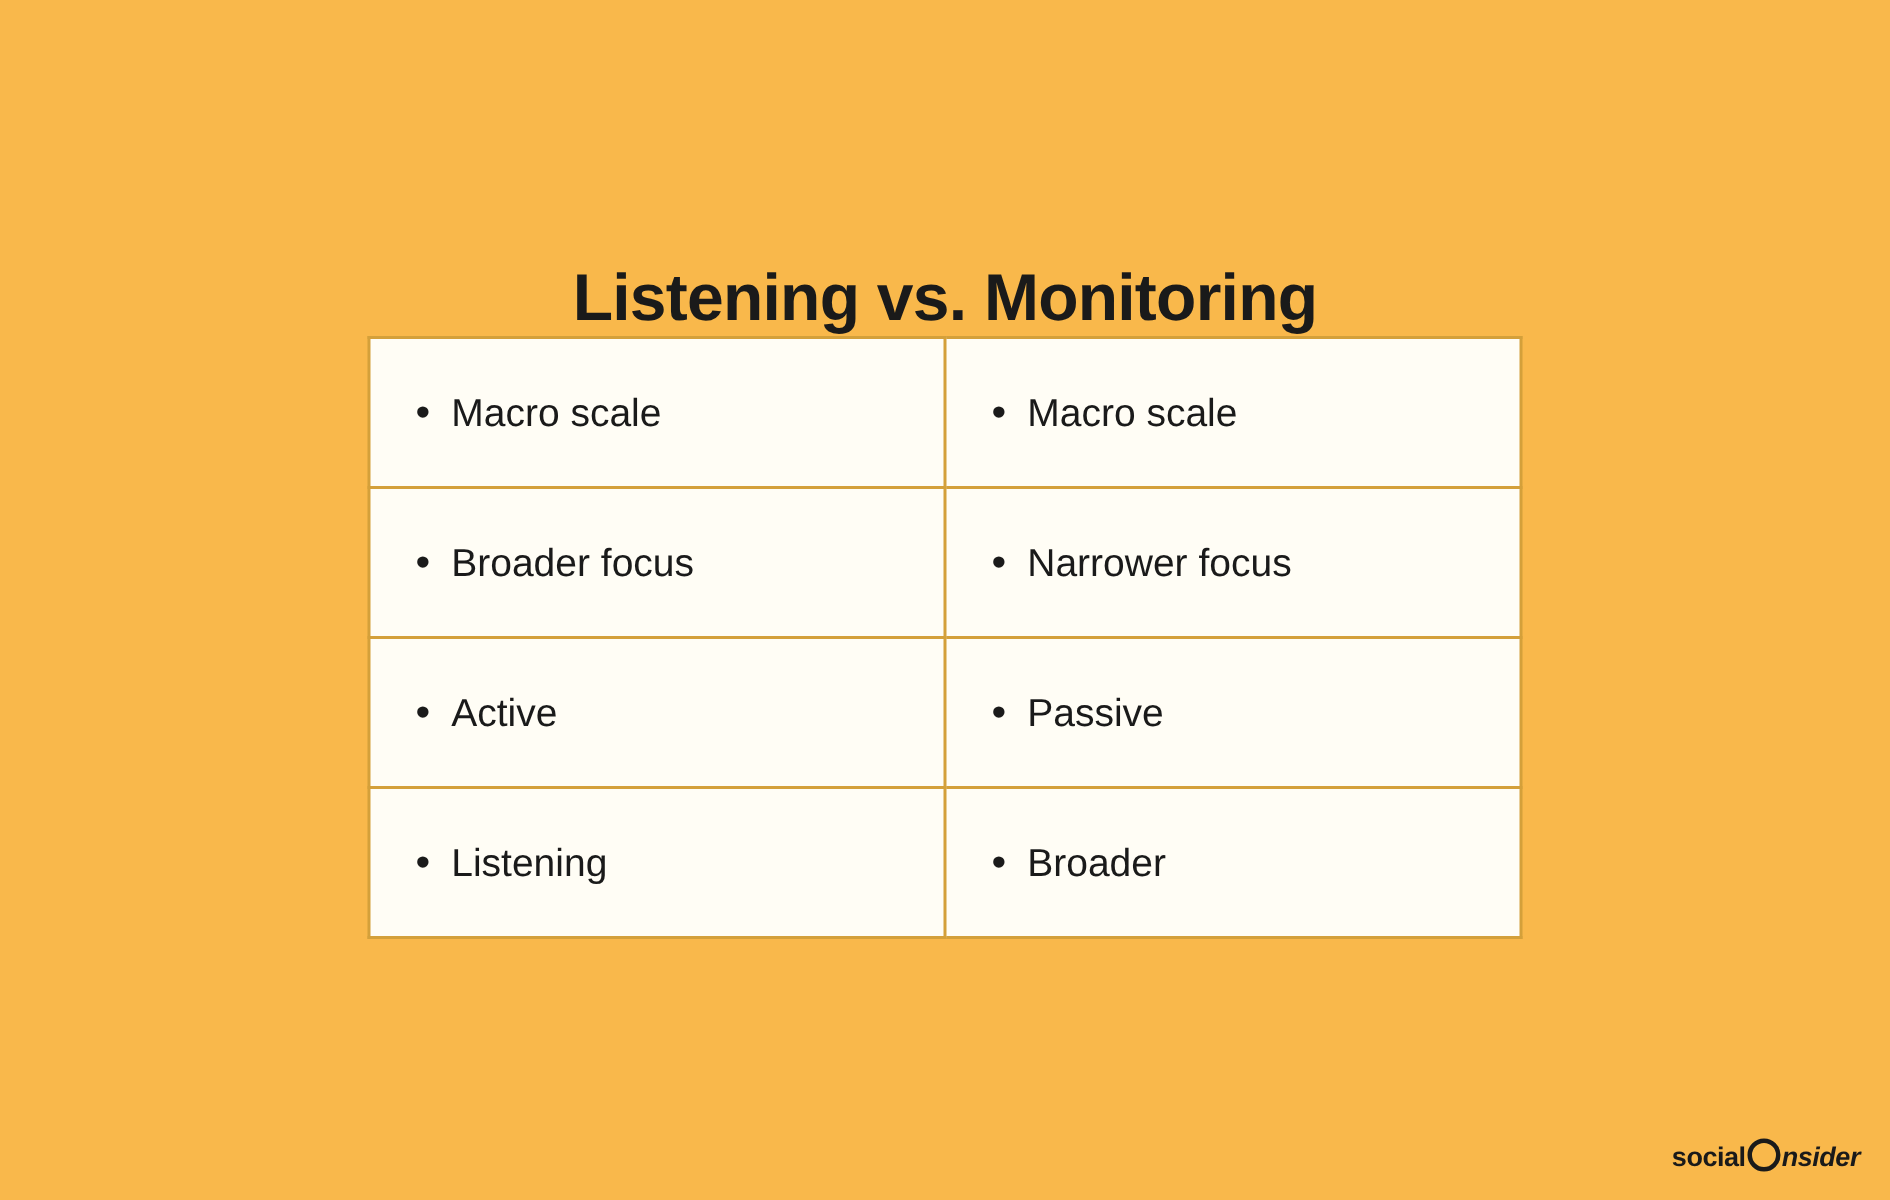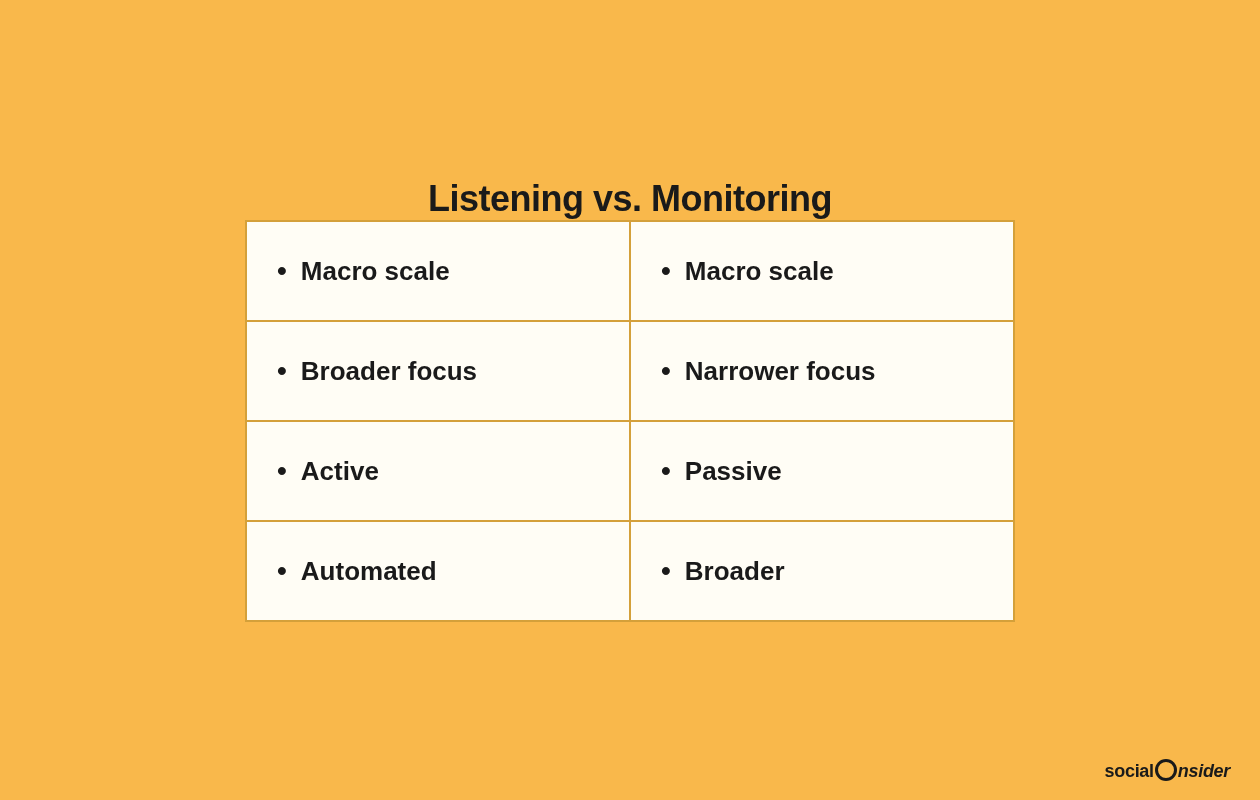--- a/index.html
+++ b/index.html
@@ -15,21 +15,21 @@
       font-family: 'Arial', sans-serif;
       display: flex;
       flex-direction: column;
       align-items: center;
       justify-content: center;
       position: relative;
       overflow: hidden;
     }
 
     .title {
-      font-size: 36px;
+      font-size: 44px;
       font-weight: 800;
       color: #1a1a1a;
       letter-spacing: -0.5px;
     }
 
     .comparison-table {
       width: 770px;
       border-collapse: collapse;
       border: 2px solid #d4a03a;
     }
@@ -51,35 +51,35 @@
     .cell-content ul {
       list-style: none;
       padding: 0;
       margin: 0;
     }
 
     .cell-content ul li {
       display: flex;
       align-items: center;
       font-size: 26px;
-      font-weight: 700;
+      font-weight: 400;
       color: #1a1a1a;
     }
 
     .cell-content ul li::before {
       content: "•";
       font-size: 28px;
       margin-right: 14px;
       color: #1a1a1a;
     }
 
     .brand-logo {
       position: absolute;
       bottom: 18px;
-      right: 30px;
+      right: 20px;
       display: flex;
       align-items: center;
       font-size: 18px;
       font-weight: 700;
       color: #1a1a1a;
       letter-spacing: -0.3px;
     }
 
     .brand-logo .dot {
       width: 22px;
@@ -157,21 +157,21 @@
             <ul>
               <li>Passive</li>
             </ul>
           </div>
         </td>
       </tr>
       <tr>
         <td>
           <div class="cell-content">
             <ul>
-              <li>Automated</li>
+              <li>Listening</li>
             </ul>
           </div>
         </td>
         <td>
           <div class="cell-content">
             <ul>
               <li>Broader</li>
             </ul>
           </div>
         </td>

